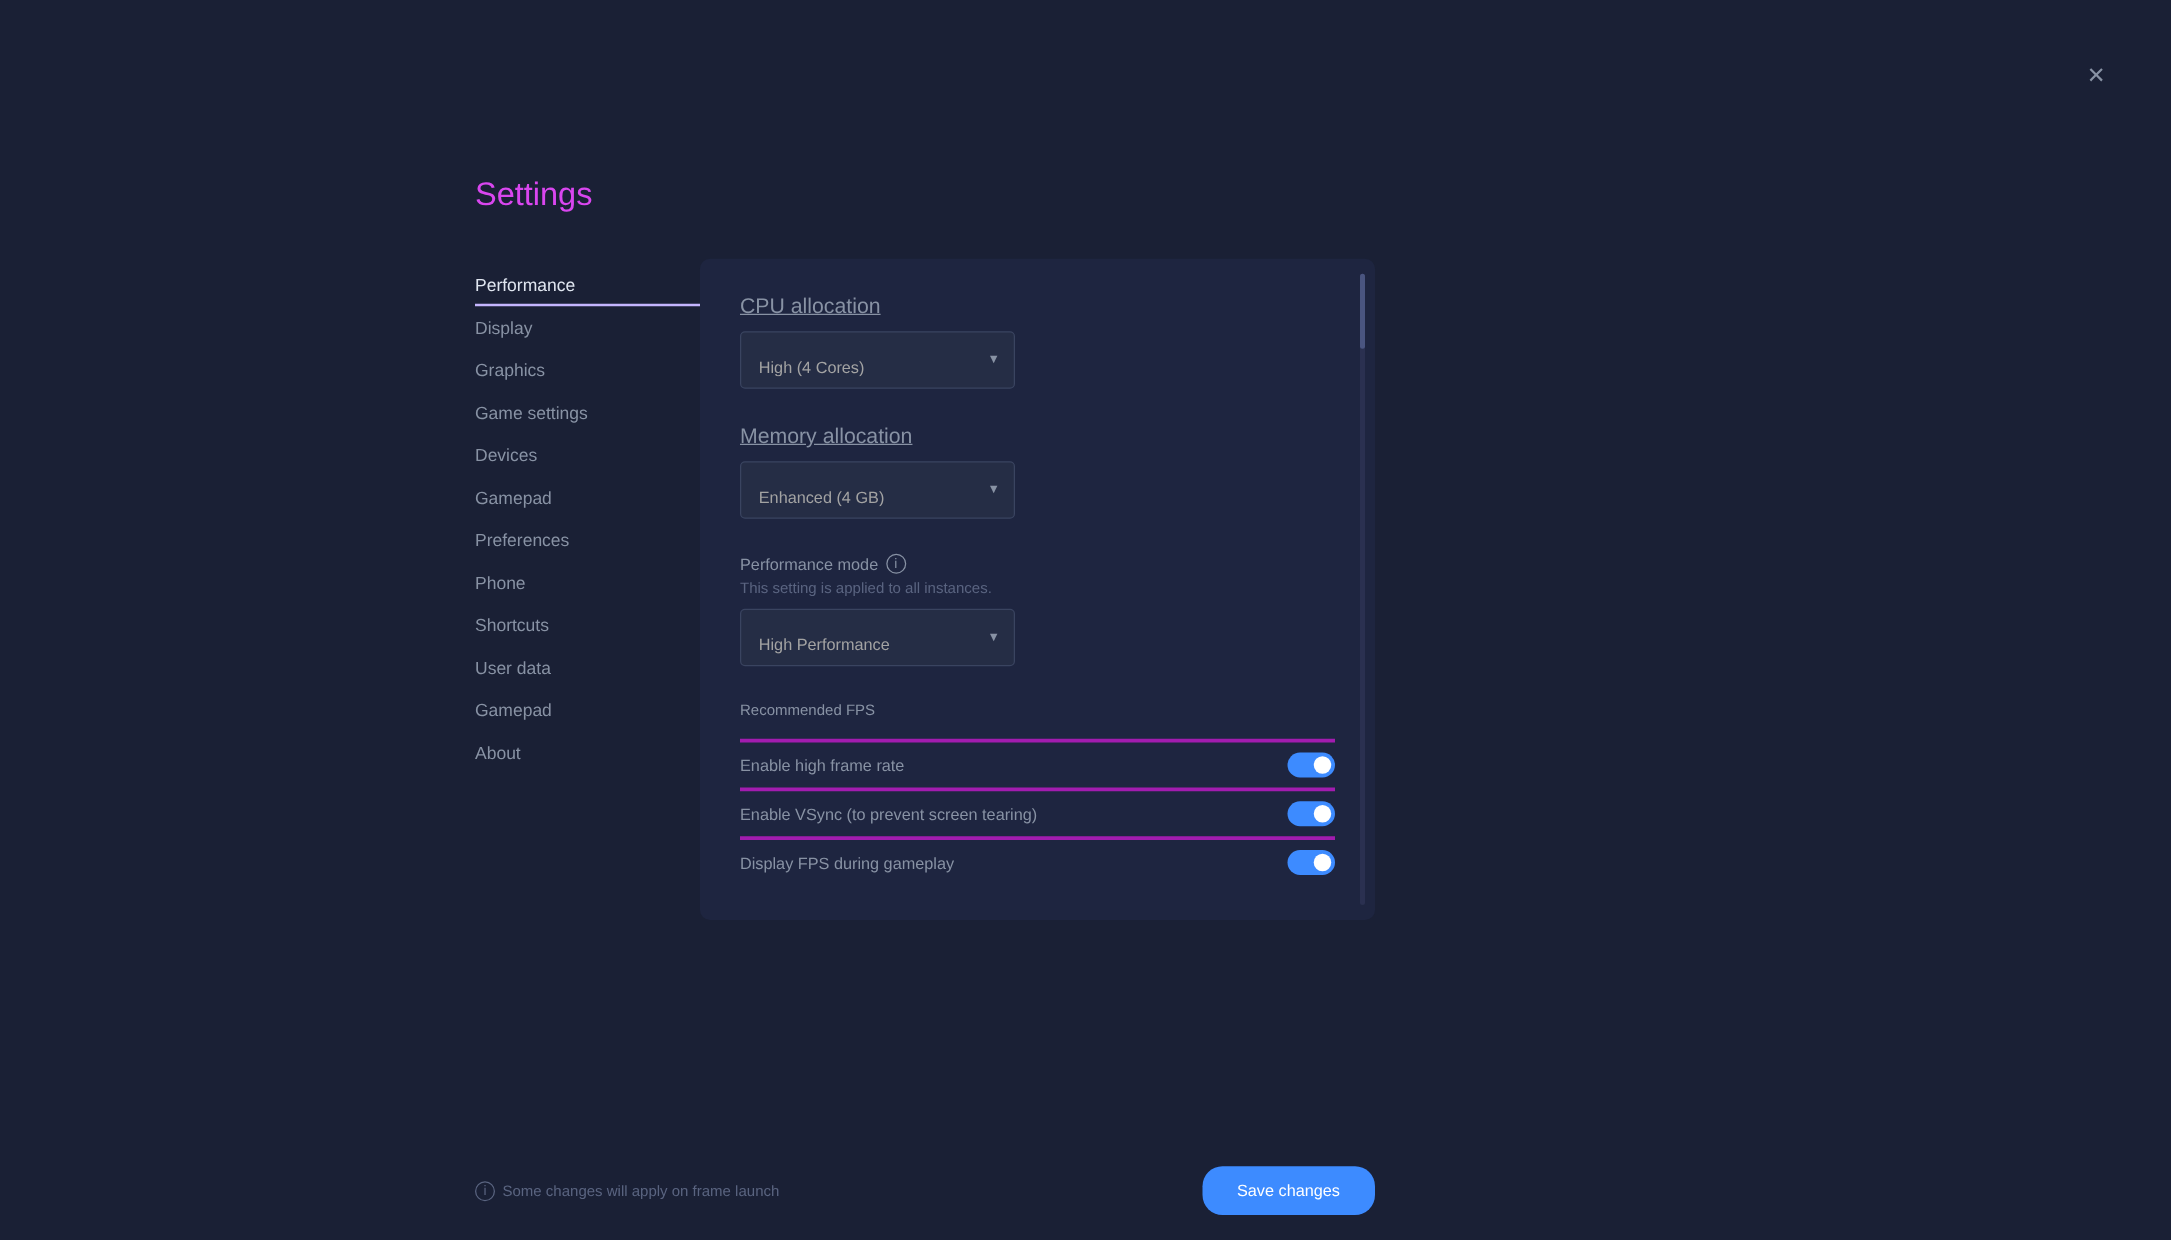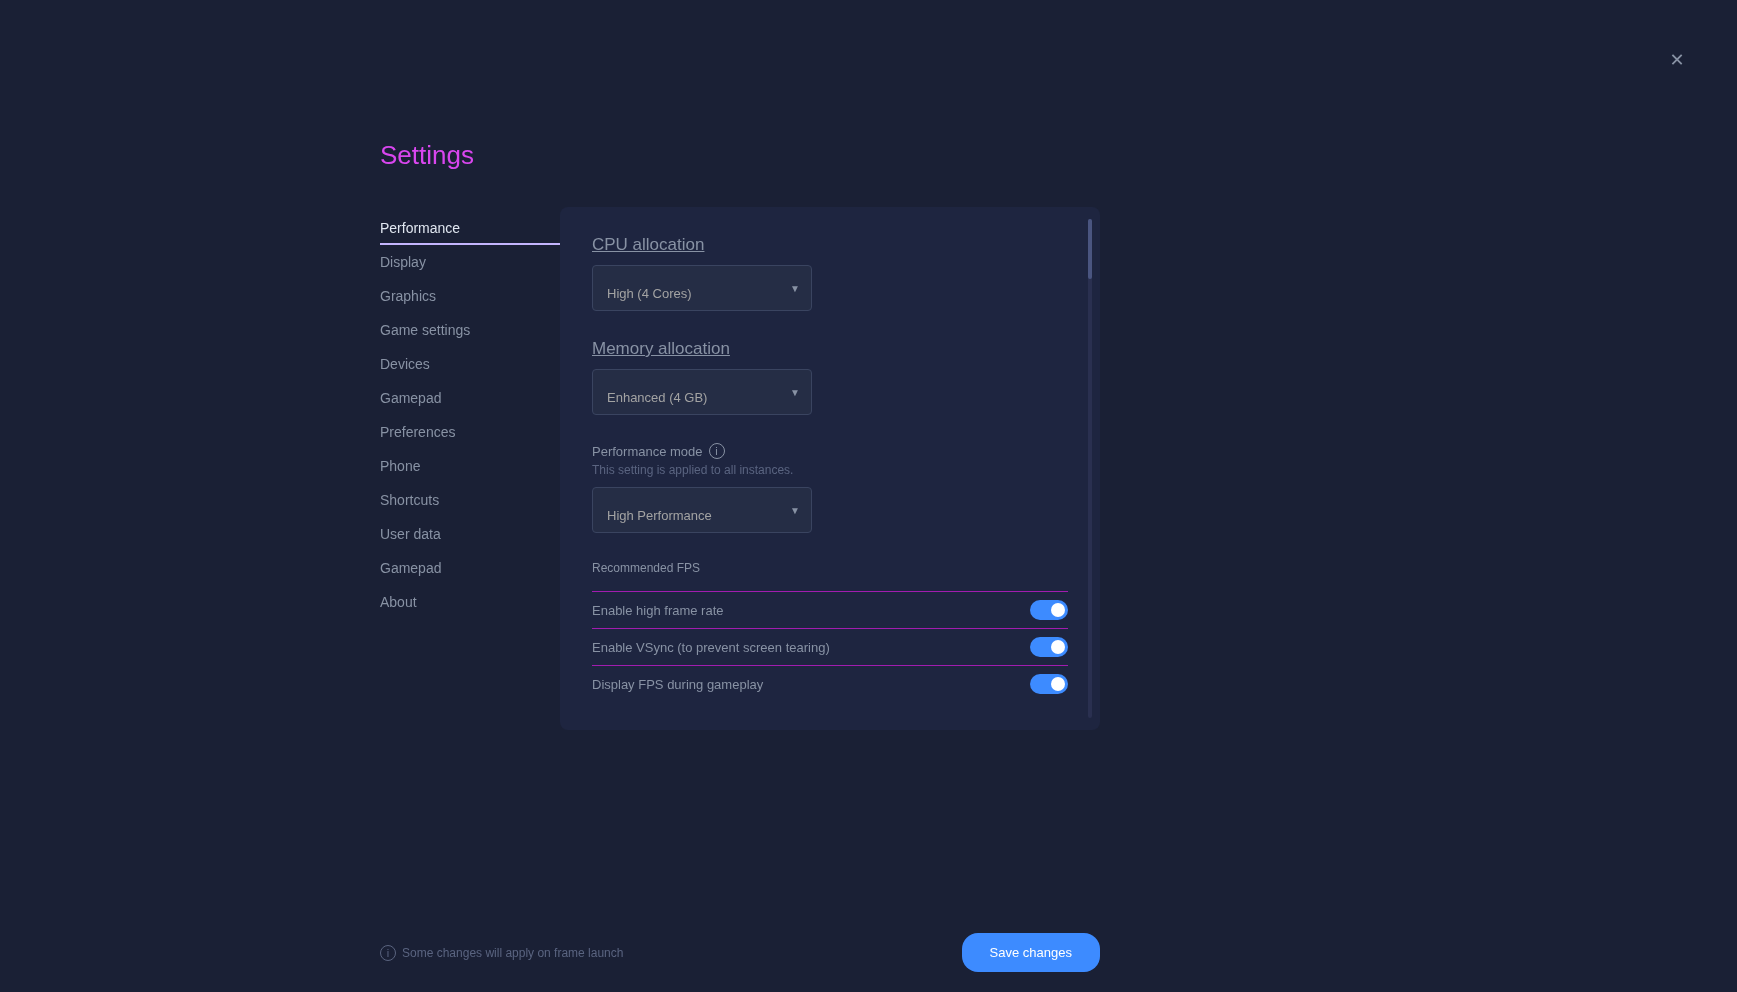--- a/index.html
+++ b/index.html
@@ -212,21 +212,21 @@
       font-size: 12px;
       color: #5a6480;
       line-height: 1.5;
     }
 
     .toggle-row {
       display: flex;
       align-items: center;
       justify-content: space-between;
       padding: 8px 0;
-      border-top: 1px solid #a21caf;
+      border-top: 3px solid #a21caf;
     }
 
     .toggle-label {
       font-size: 13px;
       color: #8892a4;
     }
 
     .toggle {
       position: relative;
       width: 38px;

